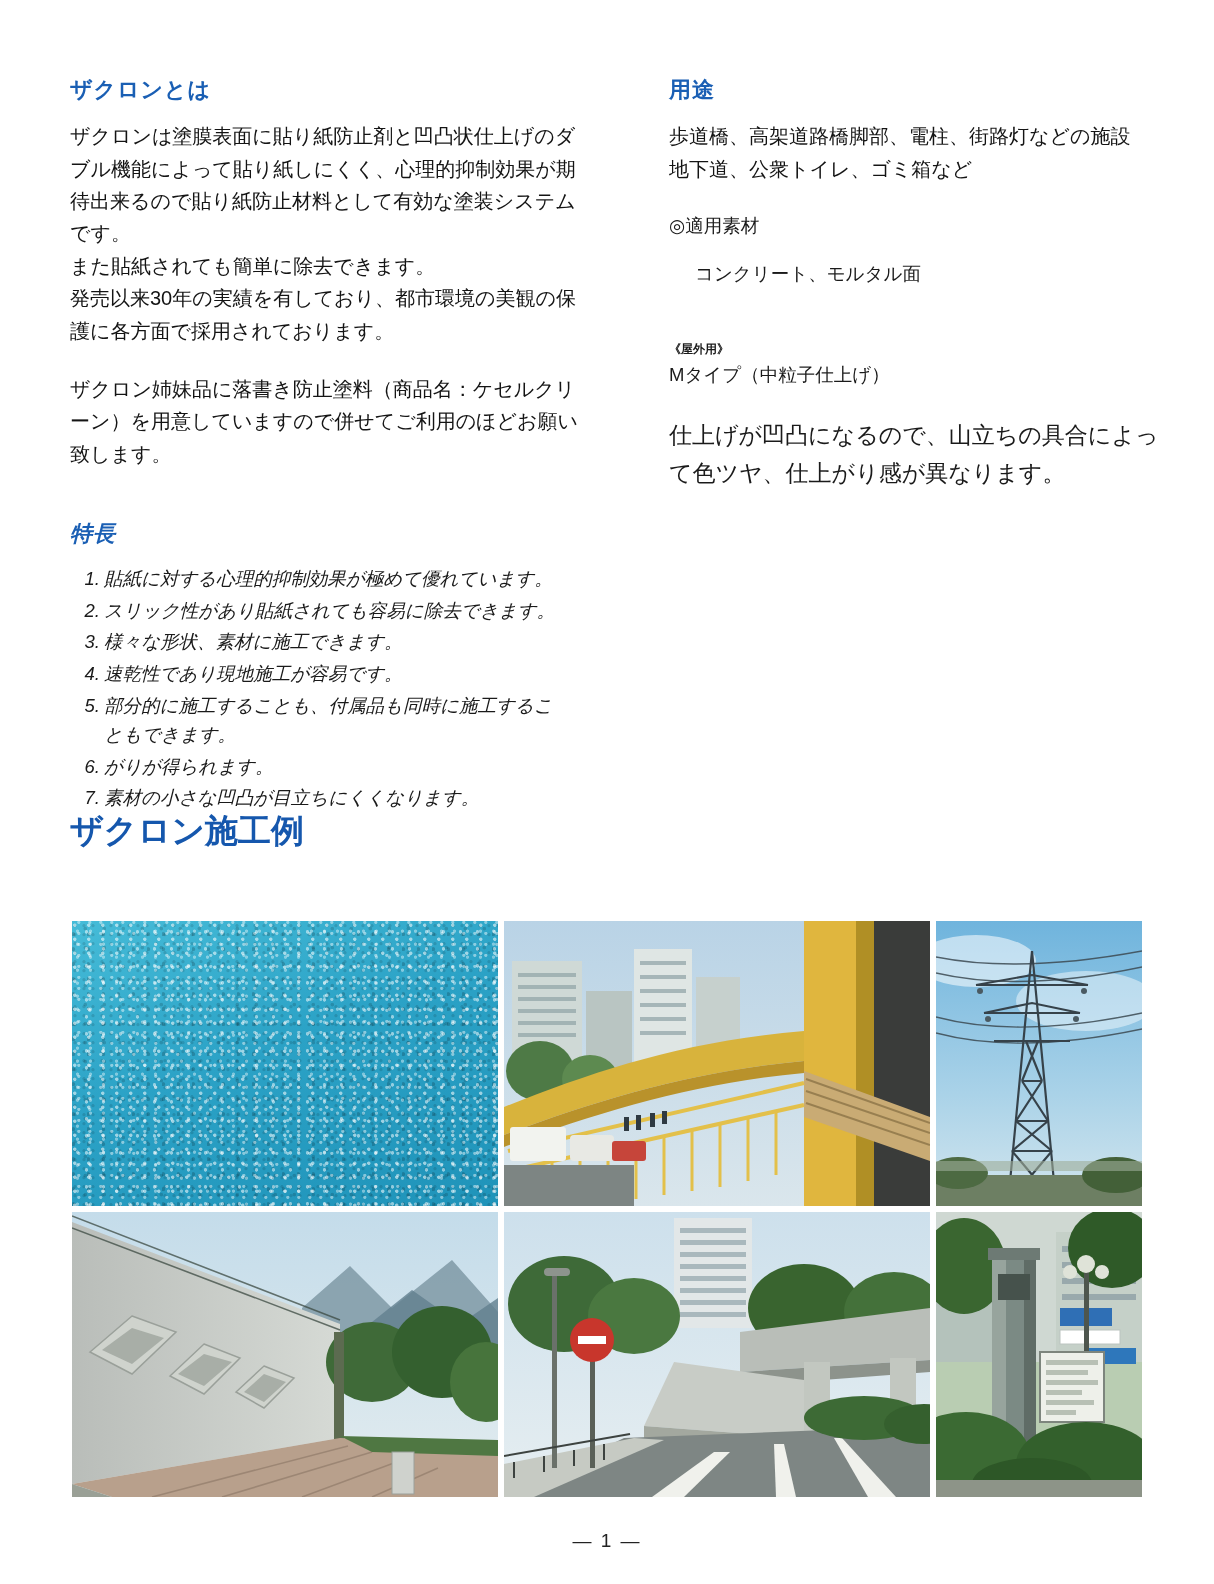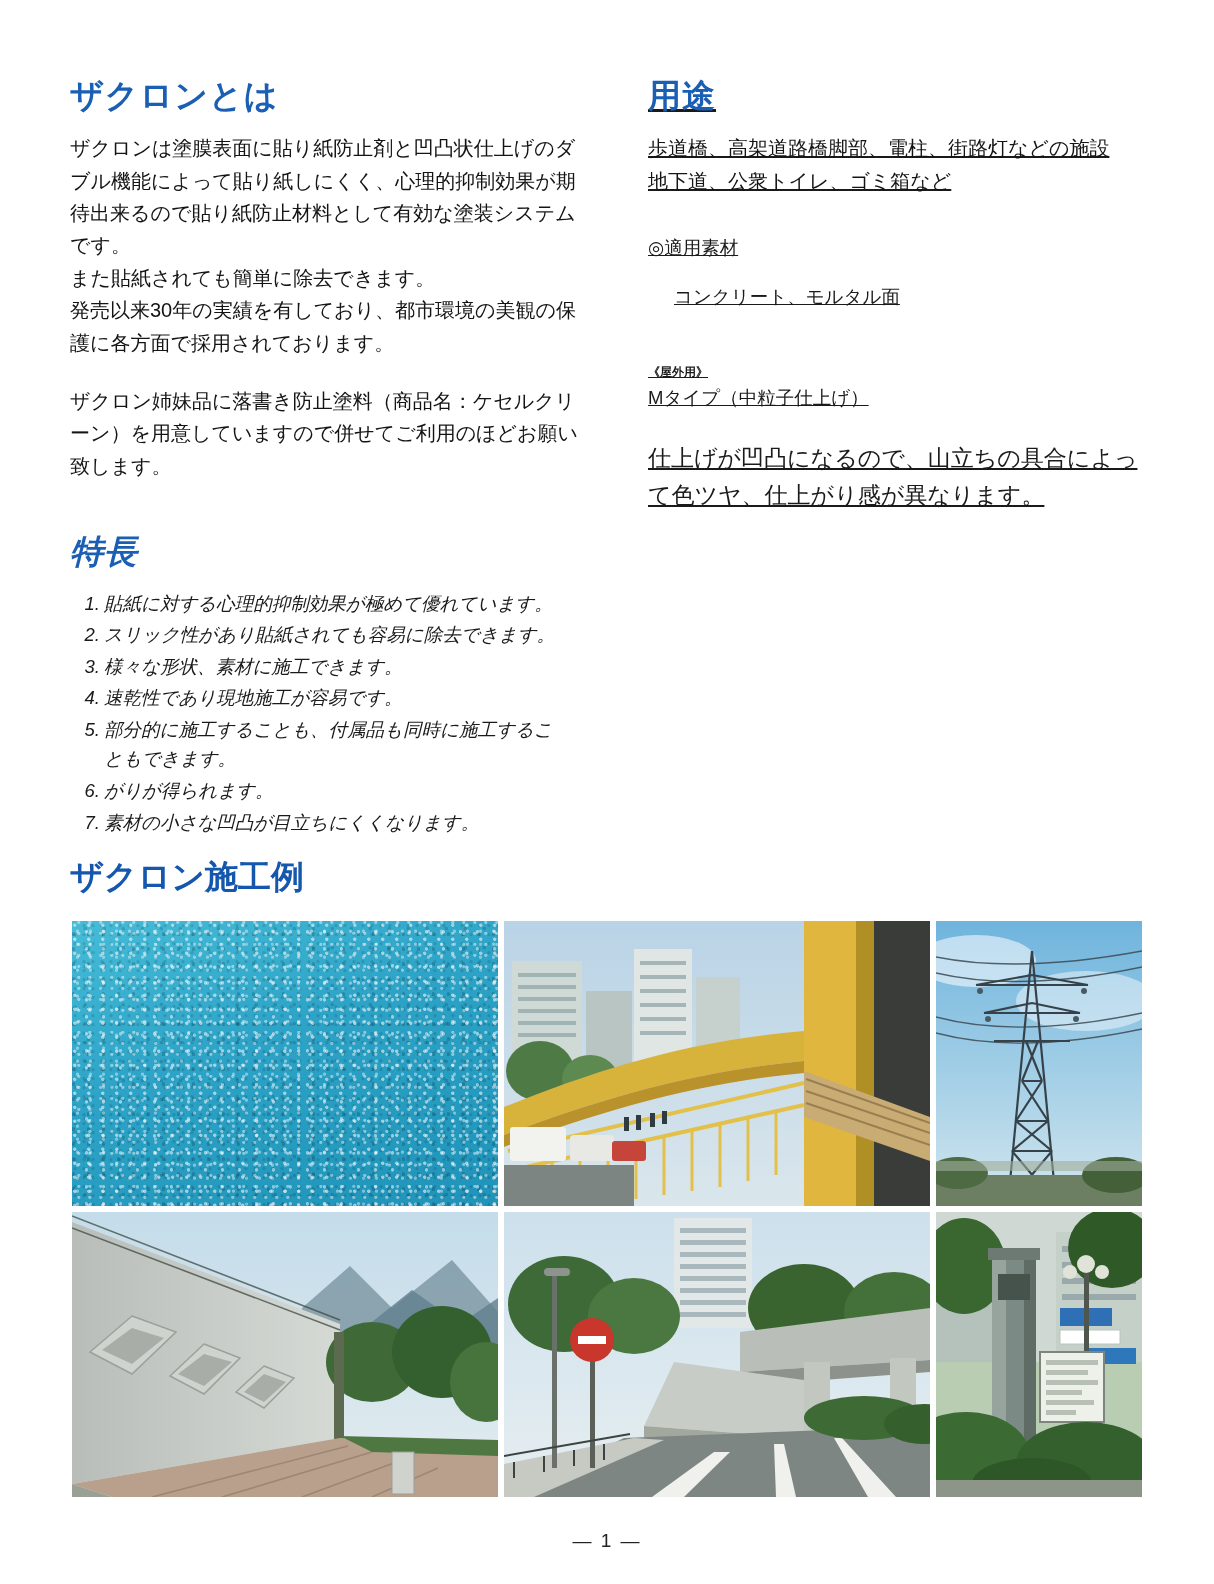--- a/index.html
+++ b/index.html
@@ -24,47 +24,46 @@
     padding: 0;
   }
   .col-left {
     position: absolute;
     left: 70px;
     top: 78px;
     width: 510px;
   }
   .col-right {
     position: absolute;
-    left: 648px;
+    left: 669px;
     top: 78px;
     width: 500px;
-    text-decoration: underline;
   }
   h2.sec-title {
     color: #1a5fb4;
-    font-size: 33px;
+    font-size: 22px;
     font-weight: bold;
     margin: 0 0 18px 0;
     letter-spacing: 1px;
     line-height: 1.1;
   }
   .body-text {
     font-size: 20px;
     line-height: 1.62;
     color: #141414;
     margin: 0;
   }
   .body-text p {
     margin: 0;
   }
   .gap {
     height: 26px;
   }
   .usage-block {
-    margin-top: 36px;
+    margin-top: 26px;
     font-size: 18.5px;
     line-height: 1.62;
   }
   .usage-block .indent1 {
     padding-left: 26px;
   }
   .feature-list {
     margin: 0;
     padding: 0;
     list-style: none;
@@ -104,21 +103,21 @@
   }
   .finish-note {
     font-size: 23px;
     line-height: 1.62;
     margin-top: 30px;
   }
   
   .gallery-title {
     position: absolute;
     left: 70px;
-    top: 855px;
+    top: 809px;
     color: #1557ad;
     font-size: 33px;
     font-weight: bold;
     margin: 0;
   }
   .gallery {
     position: absolute;
     left: 72px;
     top: 921px;
     width: 1070px;

